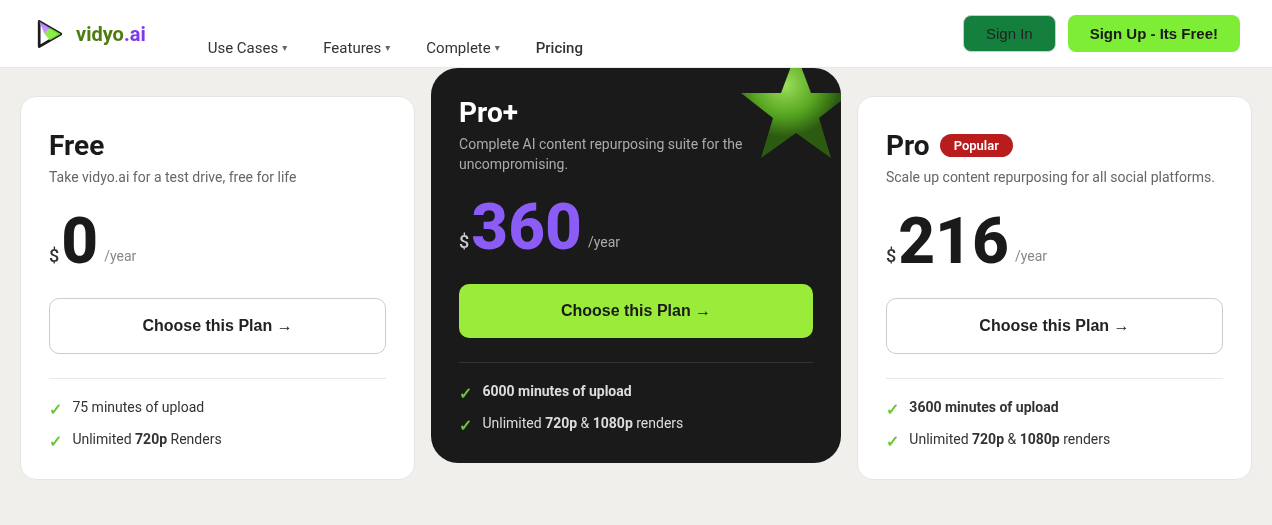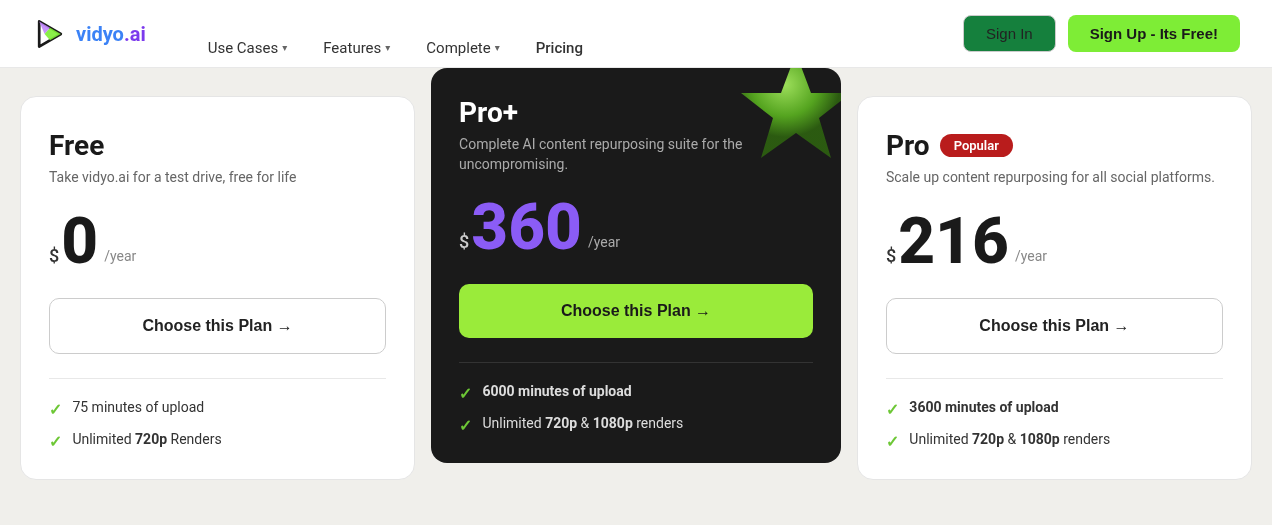--- a/index.html
+++ b/index.html
@@ -27,21 +27,21 @@
     }
     .logo-icon {
       width: 36px;
       height: 36px;
     }
     .logo-text {
       font-size: 20px;
       font-weight: 700;
       color: #1a1a1a;
     }
-    .logo-text span { color: #3b82f6; }
+    .logo-text span { color: #4d7c0f; }
     .nav-links {
       display: flex;
       align-items: center;
       gap: 8px;
       flex: 1;
     }
     .nav-item {
       display: flex;
       align-items: center;
       gap: 4px;
@@ -115,21 +115,21 @@
       border: 1.5px solid #e5e5e5;
       margin-right: 8px;
     }
 
     
     .card-proplus {
       background: #1a1a1a;
       color: #fff;
       margin: -28px 8px 0 8px;
       padding-top: 28px;
-      border-radius: 16px;
+      border-radius: 27px;
       flex: 1.05;
     }
 
     
     .card-pro {
       background: #fff;
       border: 1.5px solid #e5e5e5;
       margin-left: 8px;
     }
 

